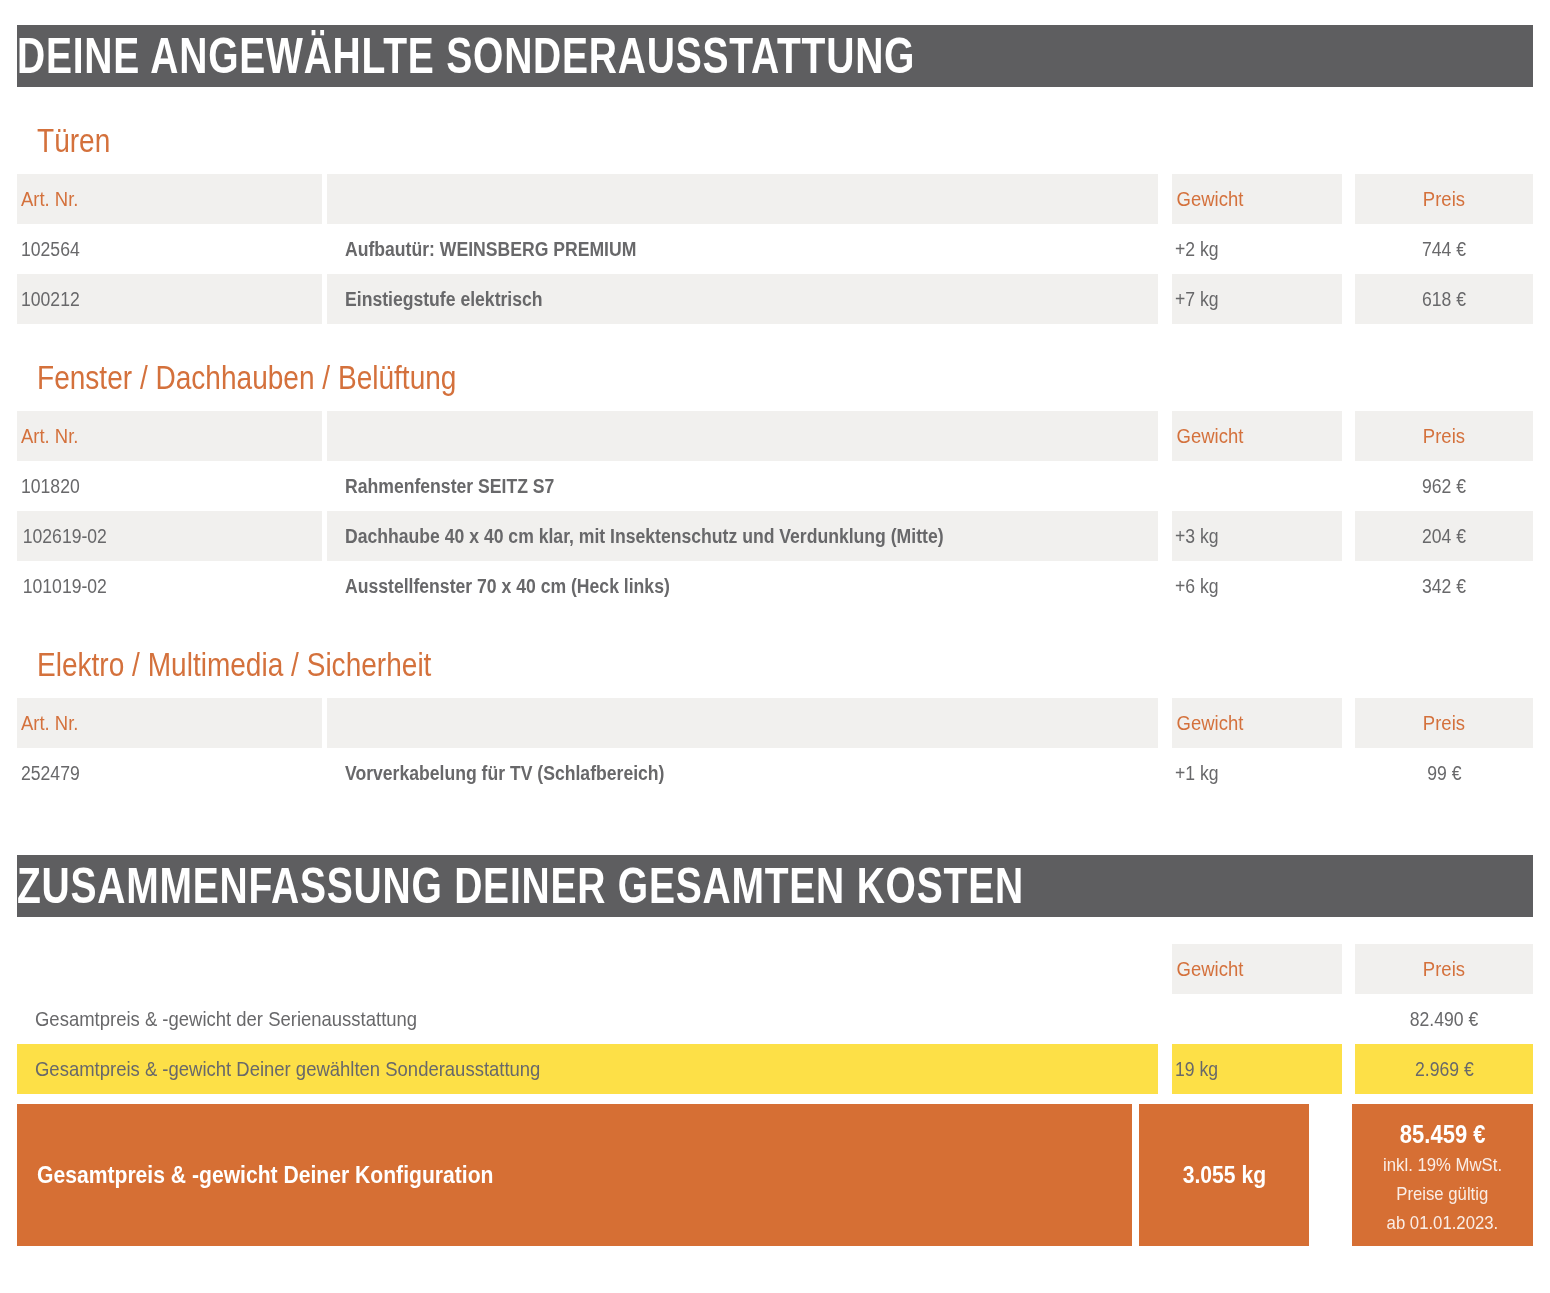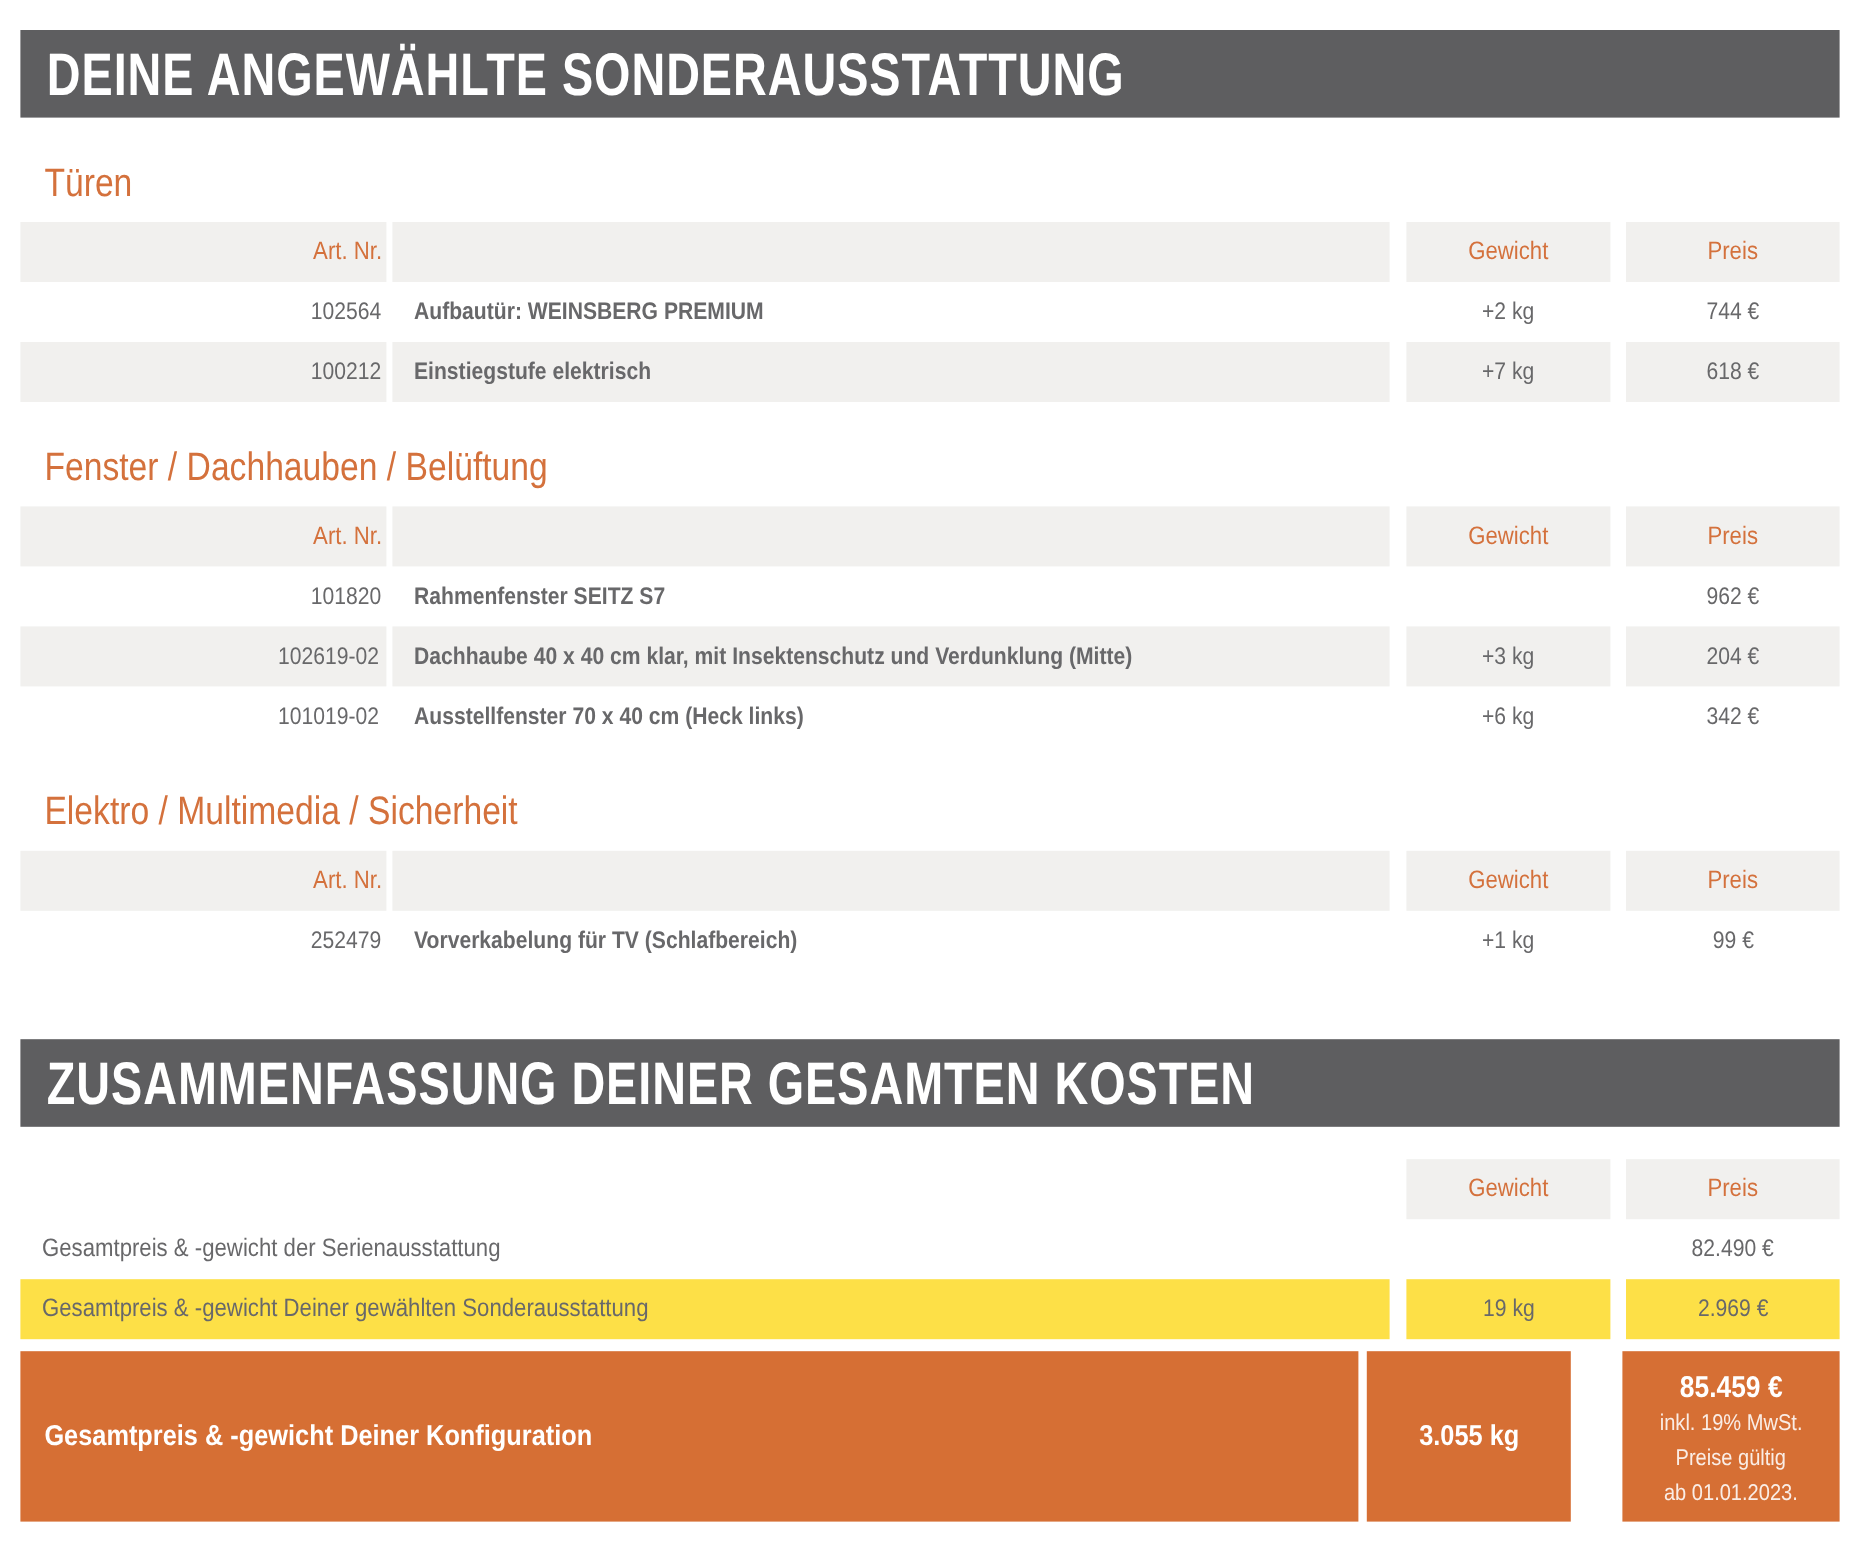--- a/index.html
+++ b/index.html
@@ -4,33 +4,33 @@
 <style>
   html,body{margin:0;padding:0;background:#ffffff;}
   body{width:1550px;height:1293px;font-family:"Liberation Sans",sans-serif;color:#68686a;overflow:hidden;}
   .page{padding:25px 17px 0 17px;width:1516px;}
 
   
   .cx{display:inline-block;transform:scaleX(.88);transform-origin:50% 50%;white-space:nowrap;}
   .cx.left{transform-origin:0 50%;}
 
   
-  .bigbar{height:73px;background:#5e5e60;display:flex;align-items:center;padding-left:22px;box-sizing:border-box;}
+  .bigbar{height:62px;background:#5e5e60;display:flex;align-items:center;box-sizing:border-box;}
   .bigbar .title{color:#ffffff;font-size:50px;font-weight:bold;letter-spacing:1px;display:inline-block;transform:scaleX(.78);transform-origin:0 50%;white-space:nowrap;}
 
   
   .sechead{color:#d4713c;font-size:33px;font-weight:400;margin:33px 0 12px 20px;height:42px;line-height:42px;}
   .sechead .cx{transform:scaleX(.85);transform-origin:0 50%;}
 
   
   .trow{display:flex;height:50px;}
   .c{display:flex;align-items:center;box-sizing:border-box;font-size:20px;}
-  .c.art{width:305px;margin-right:5px;justify-content:flex-end;}
+  .c.art{width:305px;margin-right:5px;justify-content:flex-start;}
   .c.desc{flex:1;margin-right:14px;padding-left:18px;font-weight:bold;}
-  .c.gew{width:170px;margin-right:13px;justify-content:center;}
+  .c.gew{width:170px;margin-right:13px;}
   .c.preis{width:178px;justify-content:center;}
   .trow.thead .c{background:#f1f0ee;color:#d4713c;font-size:21px;}
   .trow.g .c{background:#f1f0ee;}
 
   
   .srow{display:flex;height:50px;margin:0;}
   .srow .spacer{flex:1;margin-right:14px;}
   .srow.thead .spacer{background:transparent;}
   .srow .desc2{flex:1;margin-right:14px;padding-left:18px;display:flex;align-items:center;font-size:21px;box-sizing:border-box;}
   .srow.g .desc2,.srow.g .c{background:#fde047;}

